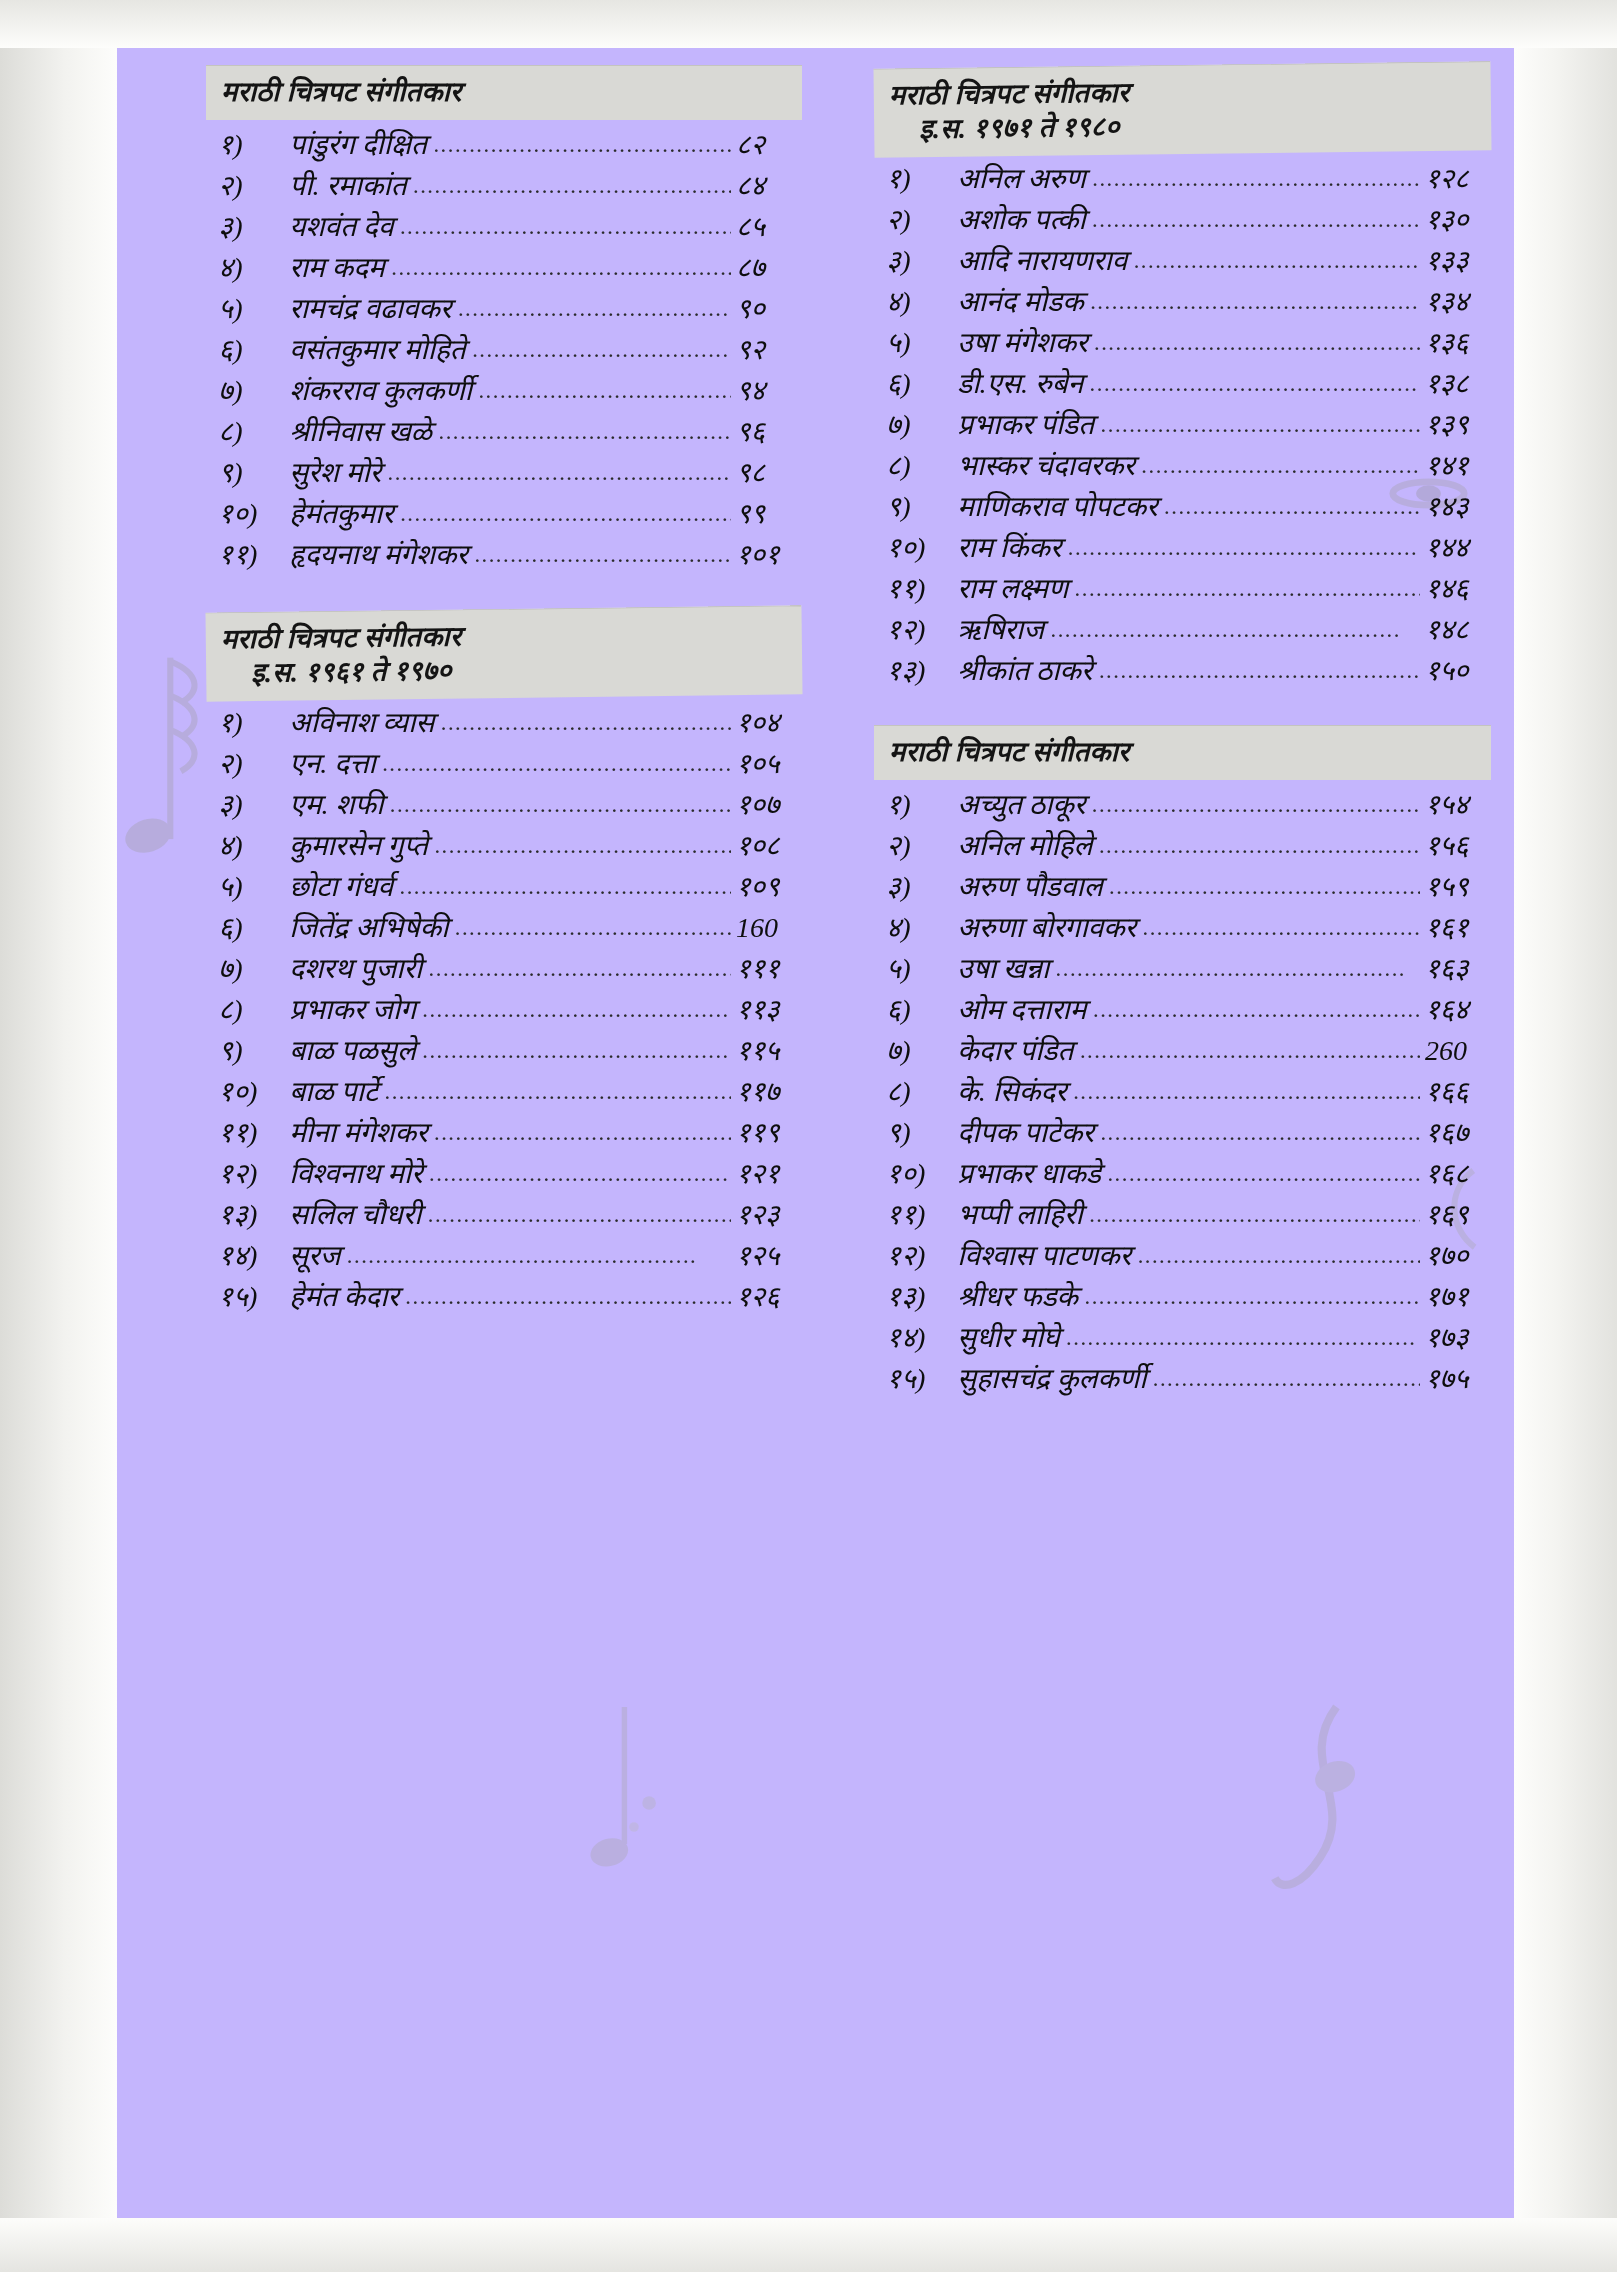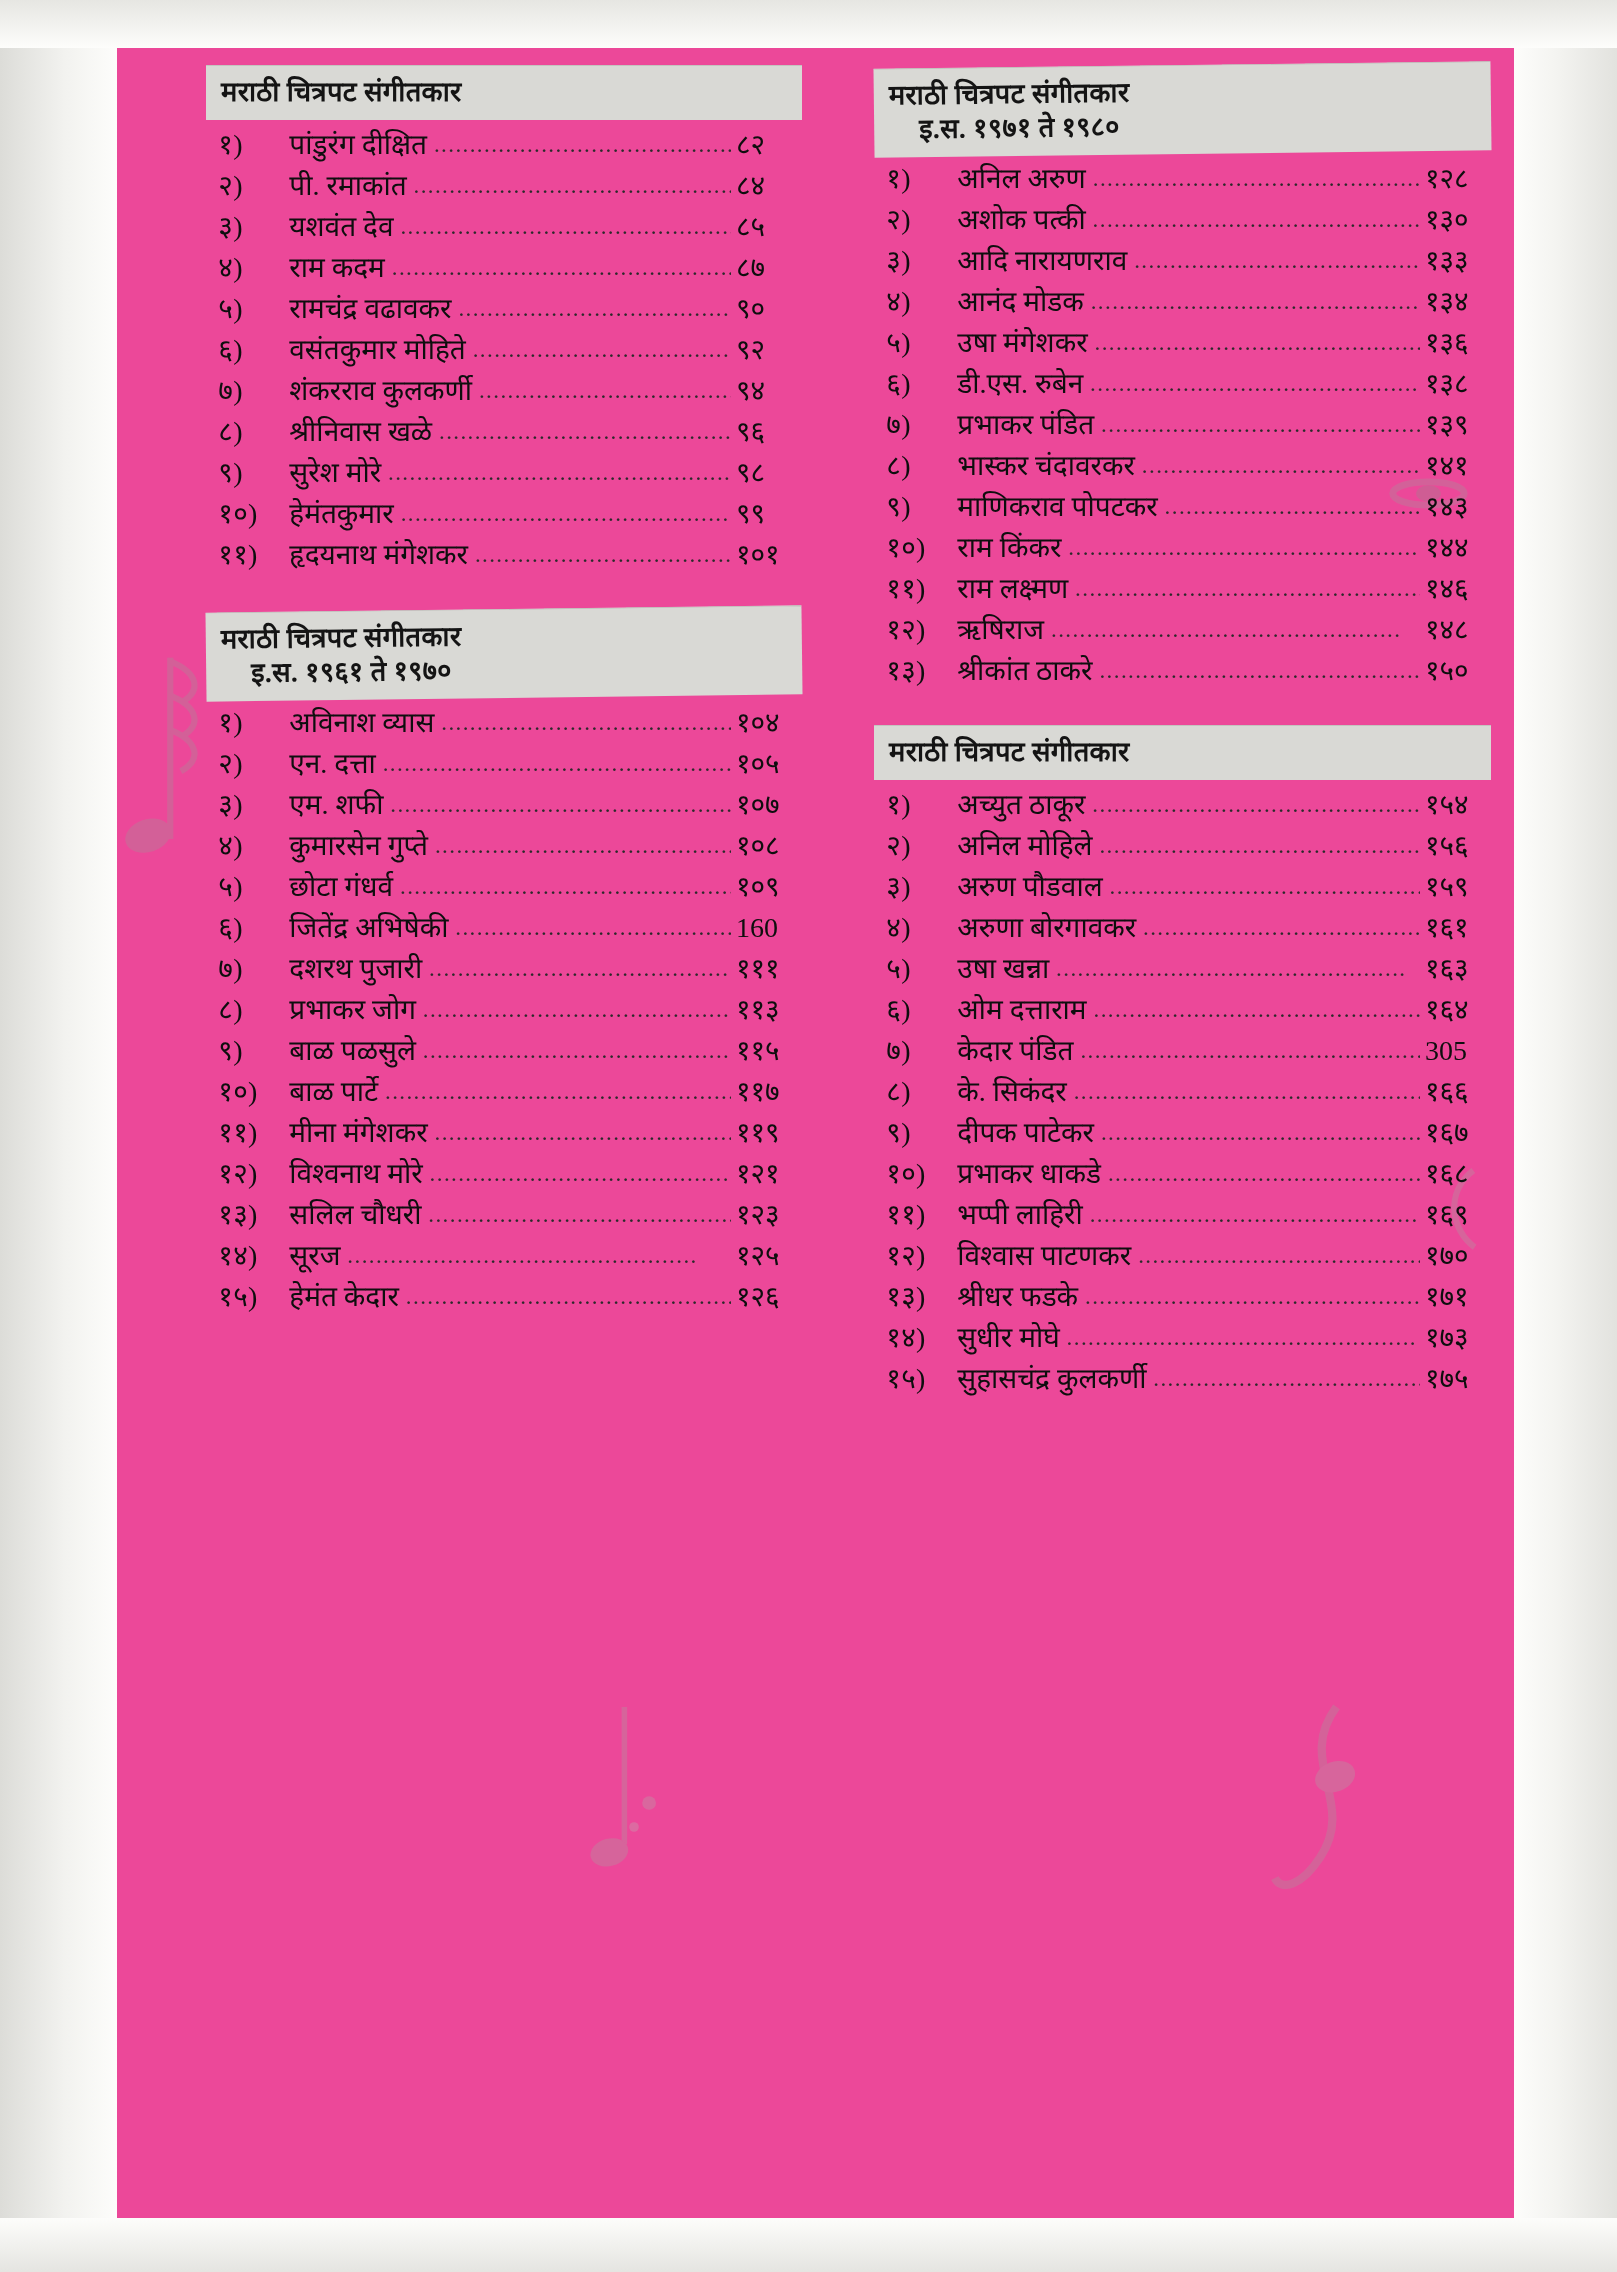--- a/index.html
+++ b/index.html
@@ -11,21 +11,22 @@
     width: 1617px;
     height: 2273px;
     font-family: "Liberation Sans", sans-serif;
     color: #111111;
     position: relative;
     overflow: hidden;
   }
   .page {
     position: absolute;
     inset: 0;
-    background: #ec4899;
+    background: #c4b5fd;
+    font-style: italic;
   }
   
   .scan-edge-left {
     position: absolute;
     left: 0; top: 0; bottom: 0;
     width: 117px;
     background: linear-gradient(to right, #dcdcd8 0%, #f2f2ef 55%, #fdfdfb 100%);
     pointer-events: none;
   }
   .scan-edge-right {
@@ -515,21 +516,21 @@
           <div class="entry">
             <span class="num">६)</span>
             <span class="name">ओम दत्ताराम</span>
             <span class="dots">.................................................</span>
             <span class="page-no">१६४</span>
           </div>
           <div class="entry">
             <span class="num">७)</span>
             <span class="name">केदार पंडित</span>
             <span class="dots">.................................................</span>
-            <span class="page-no">305</span>
+            <span class="page-no">260</span>
           </div>
           <div class="entry">
             <span class="num">८)</span>
             <span class="name">के. सिकंदर</span>
             <span class="dots">.................................................</span>
             <span class="page-no">१६६</span>
           </div>
           <div class="entry">
             <span class="num">९)</span>
             <span class="name">दीपक पाटेकर</span>

